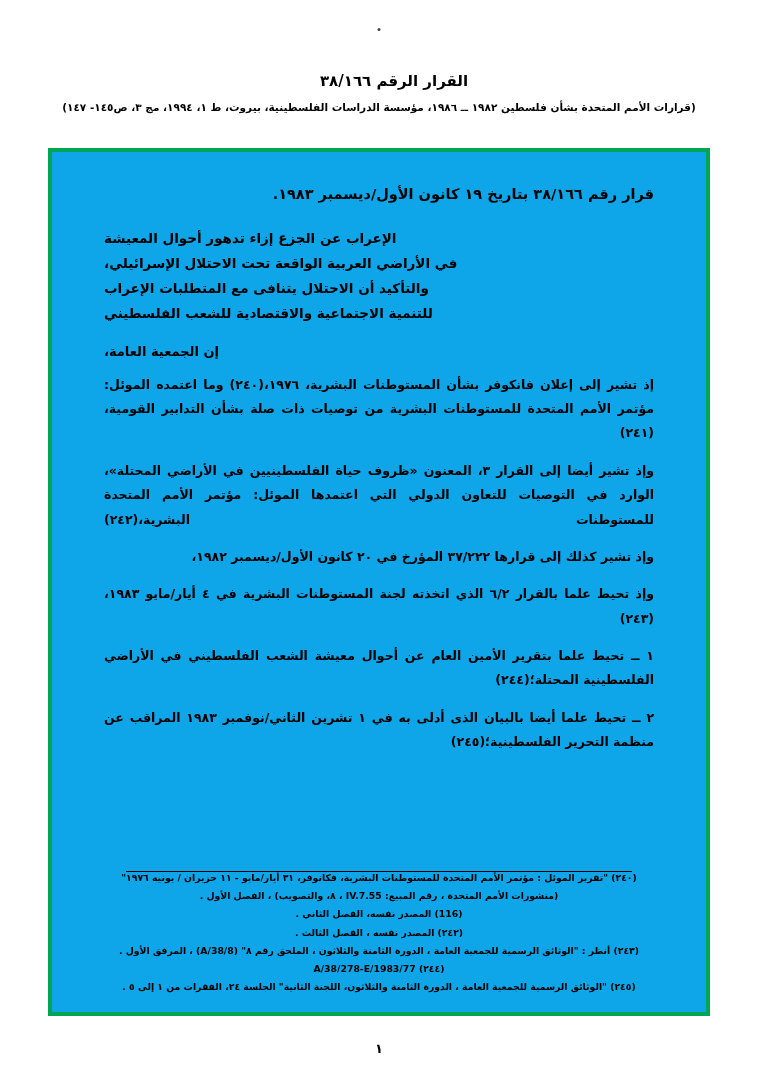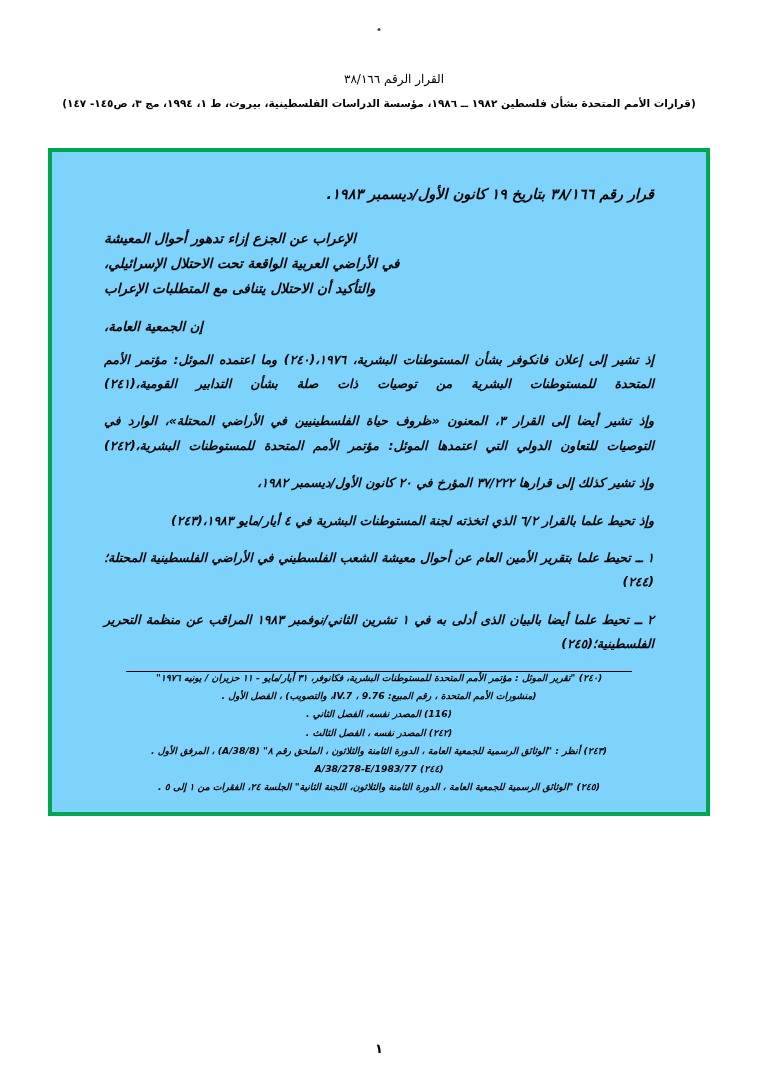--- a/index.html
+++ b/index.html
@@ -32,42 +32,41 @@
     border-radius: 50%;
   }
   .doc-header {
     position: absolute;
     top: 72px;
     left: 0;
     right: 0;
     text-align: center;
   }
   .doc-title {
-    font-size: 12px;
-    font-weight: normal;
+    font-size: 15px;
+    font-weight: bold;
     letter-spacing: 0.5px;
     line-height: 1.3;
     margin-left: 30px;
   }
   .doc-source {
     margin-top: 9px;
     font-size: 10.5px;
     font-weight: bold;
     line-height: 1.3;
   }
   .frame {
     position: absolute;
     top: 148px;
     left: 48px;
     width: 662px;
-    height: 668px;
+    height: 868px;
     border: 4px solid #00a651;
     box-sizing: border-box;
-    background: #7dd3fc;
-    font-style: italic;
+    background: #0ea5e9;
   }
   .frame-inner {
     padding: 32px 52px 10px 52px;
     box-sizing: border-box;
     height: 100%;
     position: relative;
   }
   .res-line {
     font-size: 14.5px;
     font-weight: bold;
@@ -147,36 +146,37 @@
 
   <div class="frame">
     <div class="frame-inner">
 
       <div class="res-line">قرار رقم ٣٨/١٦٦ بتاريخ ١٩ كانون الأول/ديسمبر ١٩٨٣.</div>
 
       <div class="subtitle">
         <div>الإعراب عن الجزع إزاء تدهور أحوال المعيشة</div>
         <div>في الأراضي العربية الواقعة تحت الاحتلال الإسرائيلي،</div>
         <div>والتأكيد أن الاحتلال يتنافى مع المتطلبات الإعراب</div>
+        <div>للتنمية الاجتماعية والاقتصادية للشعب الفلسطيني</div>
       </div>
 
       <div class="lead">إن الجمعية العامة،</div>
 
       <p class="para just">إذ تشير إلى إعلان فانكوفر بشأن المستوطنات البشرية، ١٩٧٦،(٢٤٠) وما اعتمده الموئل: مؤتمر الأمم المتحدة للمستوطنات البشرية من توصيات ذات صلة بشأن التدابير القومية،(٢٤١)</p>
       <p class="para just">وإذ تشير أيضا إلى القرار ٣، المعنون «ظروف حياة الفلسطينيين في الأراضي المحتلة»، الوارد في التوصيات للتعاون الدولي التي اعتمدها الموئل: مؤتمر الأمم المتحدة للمستوطنات البشرية،(٢٤٢)</p>
       <p class="para">وإذ تشير كذلك إلى قرارها ٣٧/٢٢٢ المؤرخ في ٢٠ كانون الأول/ديسمبر ١٩٨٢،</p>
       <p class="para">وإذ تحيط علما بالقرار ٦/٢ الذي اتخذته لجنة المستوطنات البشرية في ٤ أيار/مايو ١٩٨٣،(٢٤٣)</p>
       <p class="para">١ ــ تحيط علما بتقرير الأمين العام عن أحوال معيشة الشعب الفلسطيني في الأراضي الفلسطينية المحتلة؛(٢٤٤)</p>
       <p class="para">٢ ــ تحيط علما أيضا بالبيان الذى أدلى به في ١ تشرين الثاني/نوفمبر ١٩٨٣ المراقب عن منظمة التحرير الفلسطينية؛(٢٤٥)</p>
 
       <div class="rule"></div>
 
       <div class="notes">
         <div class="note-line">(٢٤٠)  "تقرير الموئل : مؤتمر الأمم المتحدة للمستوطنات البشرية، فكانوفر، ٣١ أيار/مايو - ١١ حزيران / يونيه ١٩٧٦"</div>
-        <div class="note-line">(منشورات الأمم المتحدة ، رقم المبيع: 76.IV.7 ، 9، والتصويب) ، الفصل الأول .</div>
+        <div class="note-line">(منشورات الأمم المتحدة ، رقم المبيع: 55.IV.7 ، ٨، والتصويب) ، الفصل الأول .</div>
         <div class="note-line">(116)  المصدر نفسه، الفصل الثاني .</div>
         <div class="note-line">(٢٤٢)  المصدر نفسه ، الفصل الثالث .</div>
         <div class="note-line">(٢٤٣)  أنظر : "الوثائق الرسمية للجمعية العامة ، الدورة الثامنة والثلاثون ، الملحق رقم ٨" (A/38/8) ، المرفق الأول .</div>
         <div class="note-line">(٢٤٤)   A/38/278-E/1983/77</div>
         <div class="note-line">(٢٤٥)   "الوثائق الرسمية للجمعية العامة ، الدورة الثامنة والثلاثون، اللجنة الثانية" الجلسة ٢٤، الفقرات من ١ إلى ٥ .</div>
       </div>
 
     </div>
   </div>
 

